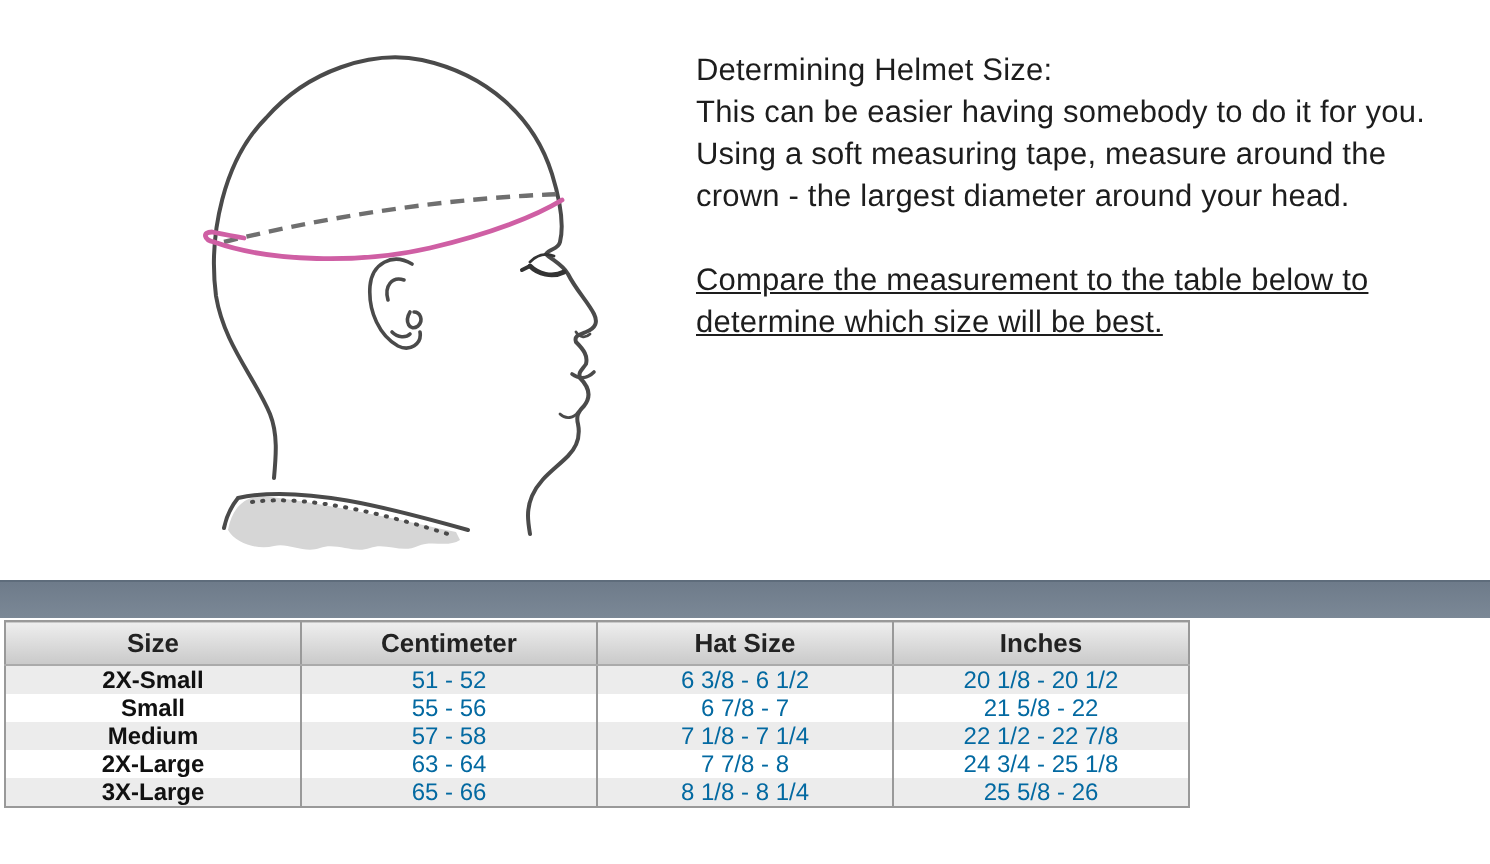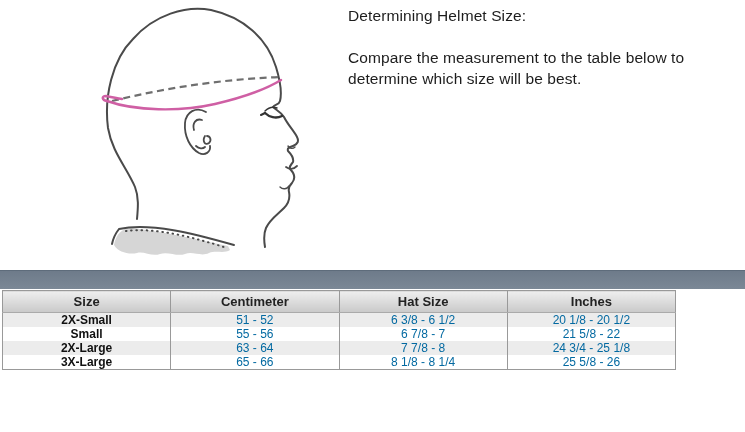--- a/index.html
+++ b/index.html
@@ -1,36 +1,36 @@
 <!DOCTYPE html>
 <html><head>
 <meta charset="utf-8">
 <style>
   html,body { margin:0; padding:0; background:#fff; }
   .page {
     position:relative; width:745px; height:432px; overflow:hidden;
     background:#fff; font-family:"Liberation Sans", sans-serif;
   }
-  .top-section { position:relative; width:745px; height:270px; }
+  .top-section { position:relative; width:745px; height:270px;margin-top:20px; }
   .illustration { position:absolute; left:0; top:0; }
   .instructions {
     position:absolute; left:348px; top:5px; width:368px;
     font-size:15.5px; line-height:21px; color:#1d1d1d;
     letter-spacing:0.1px;
   }
   .instructions p { margin:0; }
-  .instructions p.spaced { margin-top:21px; }
+  .instructions p.spaced { margin-top:21px;text-decoration:underline; }
   .divider-bar {
     width:745px; height:19px;
     background:linear-gradient(180deg,#6e7b8a 0%,#7b8896 100%);
     border-top:1px solid #5e6c7b;
     box-sizing:border-box;
   }
   .size-table {
-    width:674px; margin:1px 2px 0 2px;
+    width:593px; margin:1px 2px 0 2px;
     border-collapse:collapse; table-layout:fixed;
     border:1px solid #999;
   }
   .size-table th {
     background:linear-gradient(180deg,#eeeeee 0%,#c9c9c9 100%);
     font-size:13px; font-weight:bold; color:#222;
     height:21px; padding:0; text-align:center;
     border-left:1px solid #999; border-bottom:1px solid #aaa;
   }
   .size-table th:first-child { border-left:none; }
@@ -91,20 +91,22 @@
       <path d="M112,101 Q198,80 281,77" fill="none" stroke="#6f6f6f" stroke-width="2.2" stroke-dasharray="7 4.5"></path>
 
       <g fill="none" stroke="#cf5fa4" stroke-width="2.4" stroke-linecap="round">
         <path d="M107,101 C135,111 180,112 215,104 C245,97 268,88 281,80" stroke="#cf5fa4"></path>
         <path d="M107,101 C102,100 101,96 106,96 C111,97 116,98 122,99" stroke="#cf5fa4"></path>
       </g>
     </svg>
 
     <div class="instructions">
       <p>Determining Helmet Size:</p>
+      <p>This can be easier having somebody to do it for you.</p>
+      <p>Using a soft measuring tape, measure around the crown - the largest diameter around your head.</p>
       <p class="spaced">Compare the measurement to the table below to determine which size will be best.</p>
     </div>
   </div>
 
   <div class="divider-bar"></div>
 
   <table class="size-table">
     <thead>
       <tr>
         <th>Size</th>
@@ -120,20 +122,26 @@
           <td>6 3/8 - 6 1/2</td>
           <td>20 1/8 - 20 1/2</td>
         </tr>
         <tr>
           <td class="size-name">Small</td>
           <td>55 - 56</td>
           <td>6 7/8 - 7</td>
           <td>21 5/8 - 22</td>
         </tr>
         <tr>
+          <td class="size-name">Medium</td>
+          <td>57 - 58</td>
+          <td>7 1/8 - 7 1/4</td>
+          <td>22 1/2 - 22 7/8</td>
+        </tr>
+        <tr>
           <td class="size-name">2X-Large</td>
           <td>63 - 64</td>
           <td>7 7/8 - 8</td>
           <td>24 3/4 - 25 1/8</td>
         </tr>
         <tr>
           <td class="size-name">3X-Large</td>
           <td>65 - 66</td>
           <td>8 1/8 - 8 1/4</td>
           <td>25 5/8 - 26</td>

